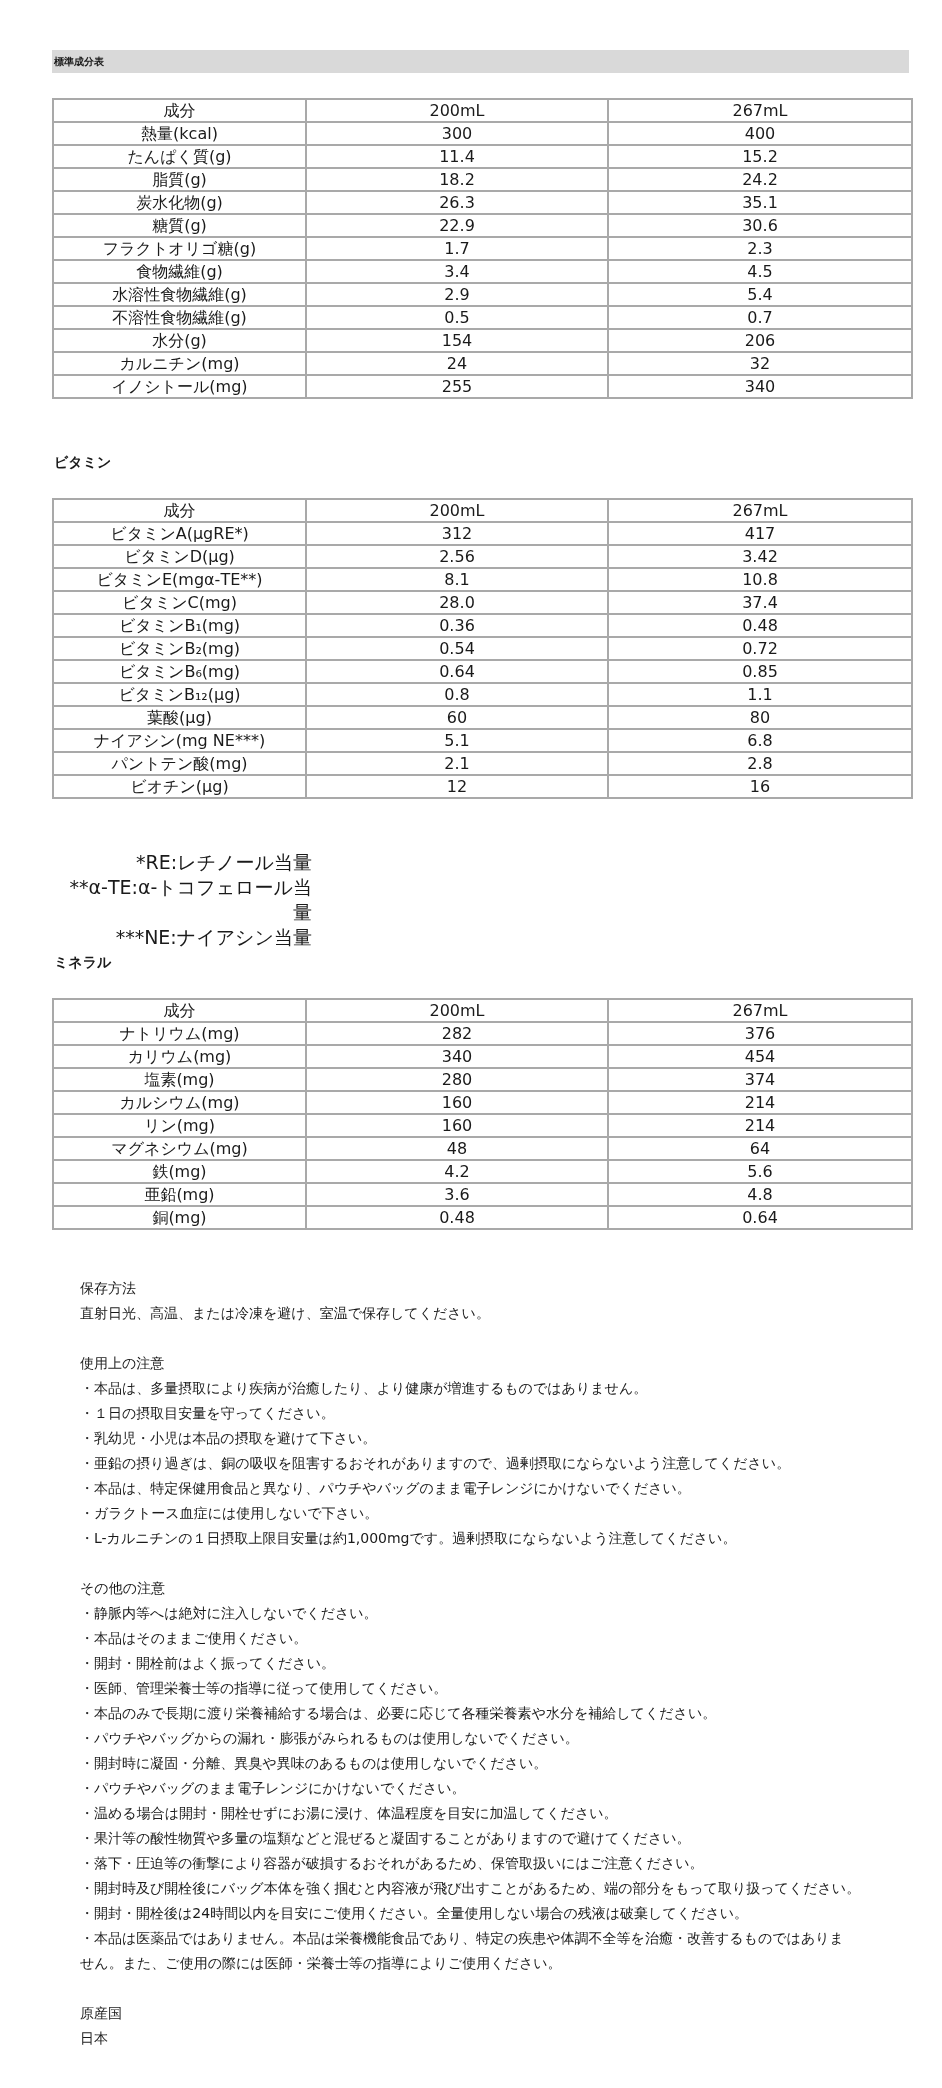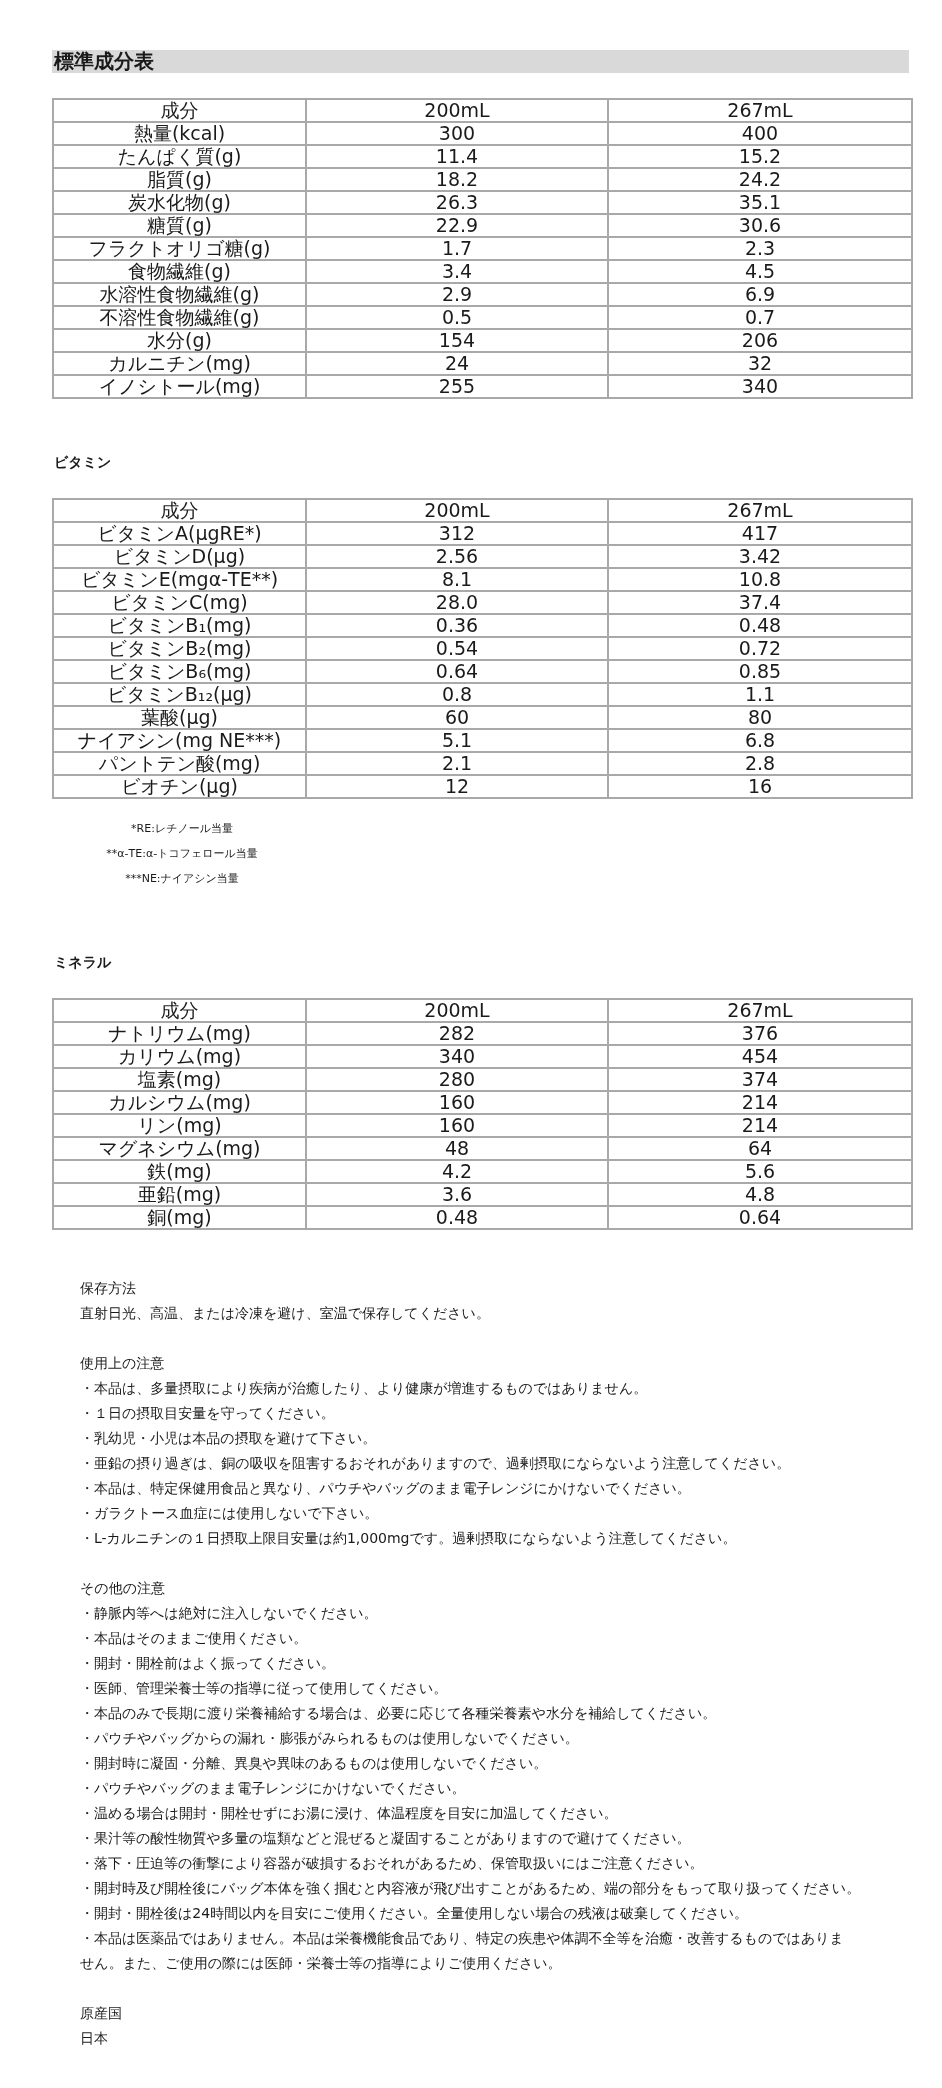--- a/index.html
+++ b/index.html
@@ -22,59 +22,59 @@
     width: 859px;
   }
   .title-band {
     position: absolute;
     left: 0;
     top: 50px;
     width: 857px;
     height: 23px;
     background: #d9d9d9;
     font-weight: bold;
-    font-size: 20px;
+    font-size: 10px;
     line-height: 23px;
     padding-left: 2px;
     box-sizing: border-box;
   }
   .section-heading {
     position: absolute;
     left: 2px;
     font-weight: bold;
     font-size: 14px;
     line-height: 20px;
   }
   table.nutri {
     position: absolute;
     left: 0;
     width: 859px;
     border-collapse: collapse;
     table-layout: fixed;
-    font-size: 19px;
+    font-size: 16px;
   }
   table.nutri td, table.nutri th {
     border: 2px solid #a9a9a9;
     height: 21px;
     padding: 0;
     text-align: center;
     font-weight: normal;
     line-height: 21px;
     white-space: nowrap;
   }
   table.nutri col.c1 { width: 253px; }
   table.nutri col.c2 { width: 302px; }
   table.nutri col.c3 { width: 304px; }
   .footnotes {
     position: absolute;
     left: 0;
-    top: 816px;
+    top: 850px;
     width: 260px;
-    text-align: center;
-    font-size: 11px;
+    text-align: right;
+    font-size: 19px;
     line-height: 25px;
   }
   .text-block {
     position: absolute;
     left: 0;
     width: 859px;
     font-size: 14px;
     line-height: 25px;
     margin-left: 28px;
   }
@@ -135,21 +135,21 @@
           <td>2.3</td>
         </tr>
         <tr>
           <td>食物繊維(g)</td>
           <td>3.4</td>
           <td>4.5</td>
         </tr>
         <tr>
           <td>水溶性食物繊維(g)</td>
           <td>2.9</td>
-          <td>6.9</td>
+          <td>5.4</td>
         </tr>
         <tr>
           <td>不溶性食物繊維(g)</td>
           <td>0.5</td>
           <td>0.7</td>
         </tr>
         <tr>
           <td>水分(g)</td>
           <td>154</td>
           <td>206</td>

